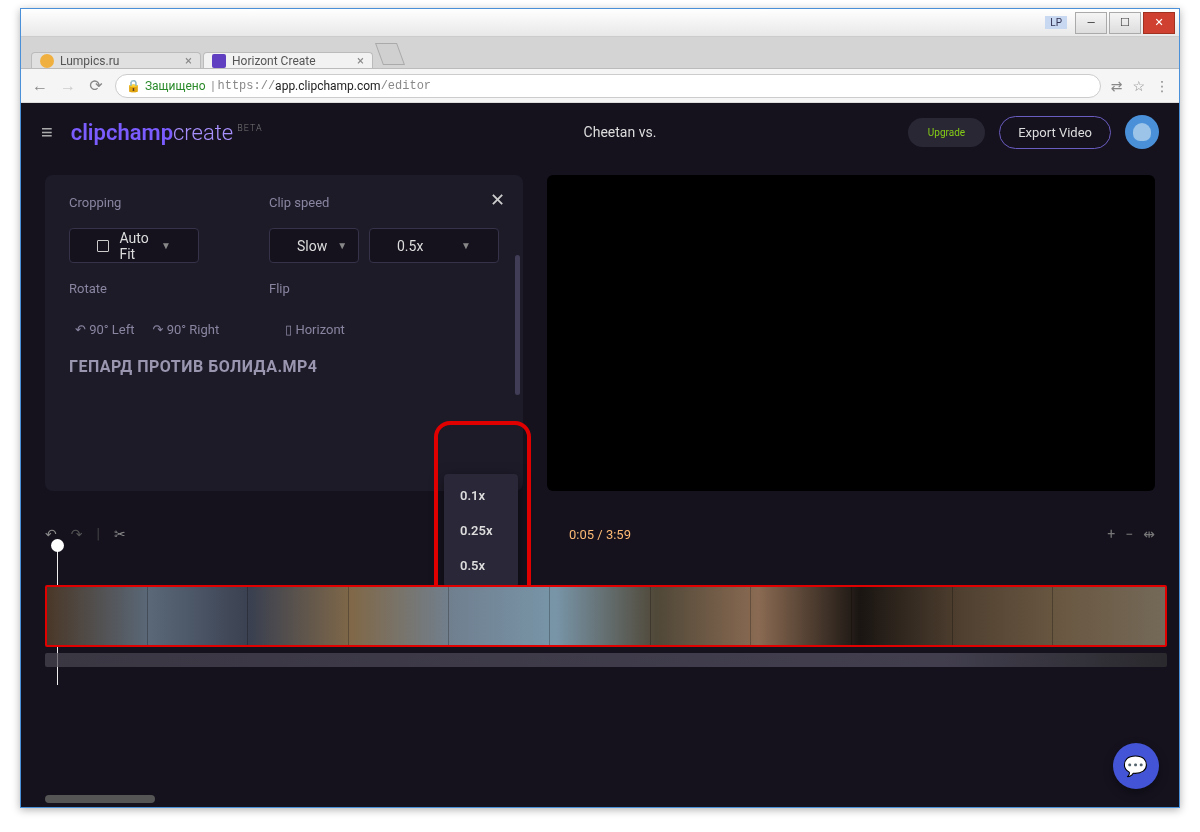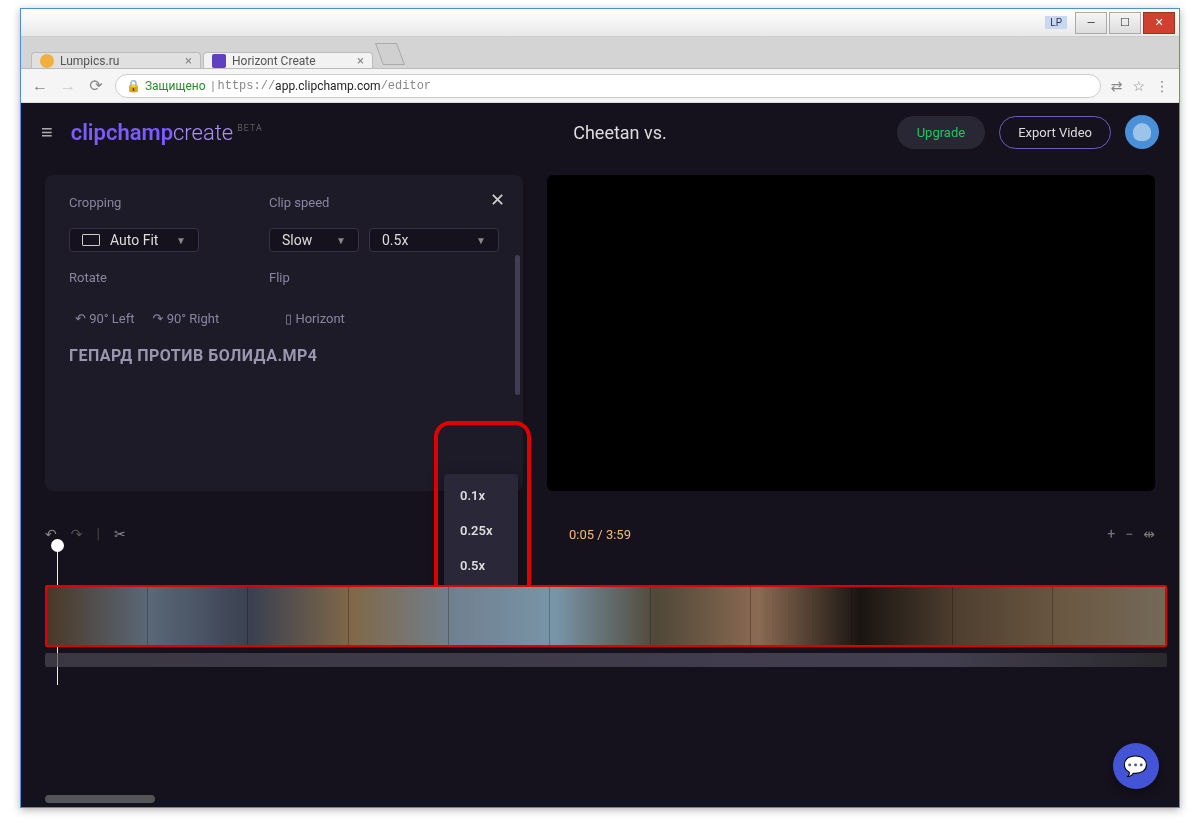--- a/index.html
+++ b/index.html
@@ -34,40 +34,40 @@
 
 .app { flex: 1; background: #15121e; display: flex; flex-direction: column; overflow: hidden; position: relative; }
 
 
 .app-header { height: 58px; display: flex; align-items: center; padding: 0 20px; }
 .hamburger { color: #aaa; font-size: 20px; margin-right: 18px; }
 .logo { font-size: 22px; font-weight: 300; }
 .logo .c1 { color: #7b5cff; font-weight: 600; }
 .logo .c2 { color: #a890ff; }
 .logo .beta { font-size: 9px; color: #777; vertical-align: super; margin-left: 4px; letter-spacing: 1px; }
-.proj-title { position: absolute; left: 50%; transform: translateX(-50%); color: #ddd; font-size: 18px; padding-left: 40px; }
+.proj-title { position: absolute; left: 50%; transform: translateX(-50%); color: #ddd; font-size: 14px; padding-left: 40px; }
 .hdr-right { margin-left: auto; display: flex; align-items: center; gap: 14px; }
-.btn-upgrade { background: #2a2735; color: #22c55e; border: none; padding: 9px 20px; border-radius: 18px; font-size: 13px; }
+.btn-upgrade { background: #2a2735; color: #84cc16; border: none; padding: 9px 20px; border-radius: 18px; font-size: 10px; }
 .btn-export { background: transparent; color: #ddd; border: 1.5px solid #6a5cc0; padding: 8px 18px; border-radius: 18px; font-size: 13px; }
 .avatar { width: 34px; height: 34px; background: #4a90d9; border-radius: 50%; display: flex; align-items: center; justify-content: center; }
 .avatar::after { content:""; width:18px; height:18px; background:#9bc4e8; border-radius:50% 50% 40% 40%; }
 
 
 .editor-row { display: flex; padding: 14px 24px 0; gap: 24px; height: 330px; }
 .panel { background: #1e1b29; border-radius: 8px; position: relative; }
 .panel-left { width: 478px; padding: 20px 24px; }
 .panel-right { flex: 1; background: #000; border-radius: 6px; }
 .panel-close { position: absolute; top: 14px; right: 18px; color: #ccc; font-size: 18px; }
 
 .ptabs { display: flex; gap: 28px; font-size: 14px; color: #7a7688; margin-bottom: 22px; margin-top: 22px; }
 .ptabs .active { color: #fff; border-bottom: 2px solid #fff; padding-bottom: 6px; }
 
 .form-grid { display: grid; grid-template-columns: 180px 1fr; gap: 18px 20px; font-size: 13px; color: #8985a0; }
 .form-label { color: #8985a0; font-size: 13px; }
-.select-box { background: #15121e; border: 1px solid #35324a; border-radius: 4px; height: 24px; display: flex; align-items: center; padding: 0 12px; color: #ddd; font-size: 14px; gap: 10px; }
+.select-box { background: #15121e; border: 1px solid #35324a; border-radius: 4px; height: 35px; display: flex; align-items: center; padding: 0 27px; color: #ddd; font-size: 14px; gap: 10px; }
 .select-box .caret { margin-left: auto; font-size: 10px; color: #888; }
 .speed-row { display: flex; gap: 10px; position: relative; }
 .speed-row .select-box { flex: 1; }
 .speed-val { width: 72px; flex: none; }
 .rotate-box { display: flex; gap: 18px; padding: 8px 6px; color: #8985a0; font-size: 13px; }
 .flip-box { display: flex; gap: 18px; padding: 8px 2px; color: #8985a0; font-size: 13px; margin-left: 14px; }
 .filename { color: #9a96b0; font-size: 16px; font-weight: 700; letter-spacing: 0.5px; margin-top: 12px; }
 
 
 .highlight-box { position: absolute; border: 4px solid #e00000; border-radius: 16px; pointer-events: none; }

